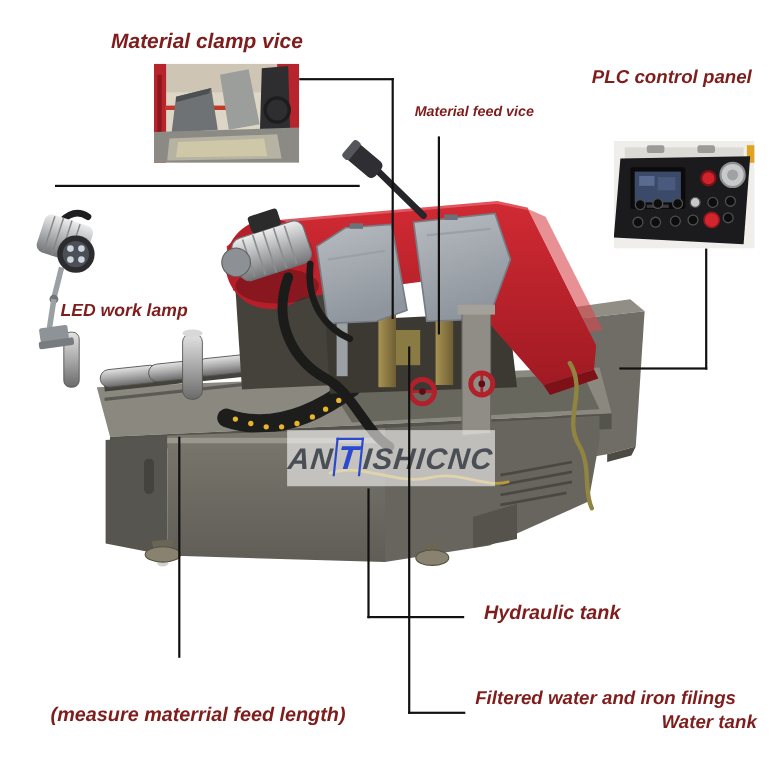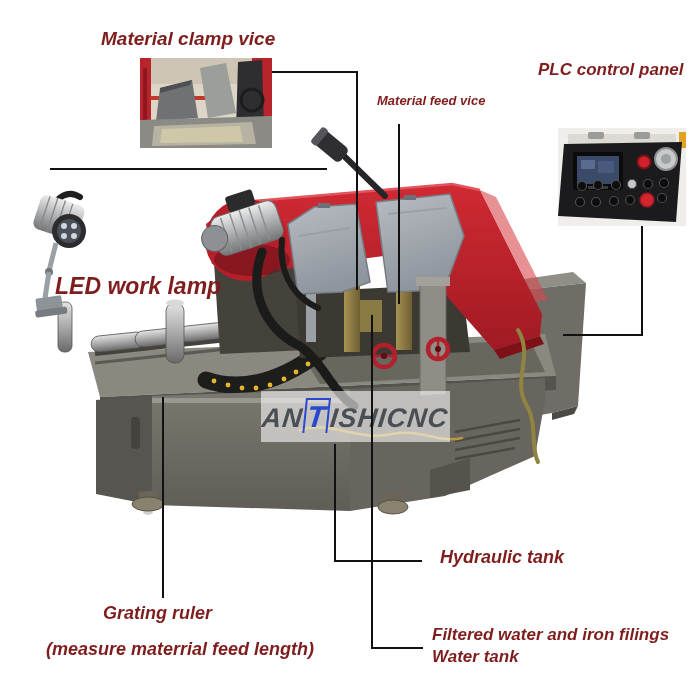--- a/index.html
+++ b/index.html
@@ -8,26 +8,26 @@
     font-family:"Liberation Sans",sans-serif;
   }
   
   .label{
     position:absolute;font-style:italic;font-weight:700;color:#7f1d1d;
     white-space:nowrap;letter-spacing:0px;line-height:1.1;
   }
   .lbl-clamp   {left:101px; top:29px;  font-size:19px;}
   .lbl-plc     {left:538px; top:61px;  font-size:17px;text-align:center;}
   .lbl-feed    {left:377px; top:94px;  font-size:13px;}
-  .lbl-lamp    {left:55px;  top:274px; font-size:23px;font-style:italic;}
+  .lbl-lamp    {left:55px;  top:274px; font-size:16px;font-style:italic;}
   .lbl-grating {left:103px; top:604px; font-size:18px;}
   .lbl-grating-sub{left:46px; top:640px; font-size:18px;}
   .lbl-hyd     {left:440px; top:548px; font-size:18px;}
   .lbl-filtered{left:432px; top:626px; font-size:17px; width:256px; text-align:left;}
-  .lbl-filtered .l2{display:block;text-align:left;margin-top:3px;}
+  .lbl-filtered .l2{display:block;text-align:right;margin-top:3px;}
   
   .line{position:absolute;background:#111111;}
   
   .inset{position:absolute;}
   
   .watermark{
     position:absolute;left:261px;top:391px;width:189px;height:51px;
     background:rgba(255,255,255,0.58);
     display:flex;align-items:center;justify-content:center;
     transform:none;
@@ -326,21 +326,20 @@
   <div class="line" style="left:162px;top:397px;width:2px;height:201px;"></div>
   <div class="line" style="left:334px;top:444px;width:2px;height:118px;"></div>
   <div class="line" style="left:334px;top:560px;width:88px;height:2px;"></div>
   <div class="line" style="left:371px;top:315px;width:2px;height:334px;"></div>
   <div class="line" style="left:371px;top:647px;width:52px;height:2px;"></div>
 
   <div class="label lbl-clamp">Material clamp vice</div>
   <div class="label lbl-plc">PLC control panel</div>
   <div class="label lbl-feed">Material feed vice</div>
   <div class="label lbl-lamp">LED work lamp</div>
-  <div class="label lbl-grating">Grating ruler</div>
   <div class="label lbl-grating-sub">(measure materrial feed length)</div>
   <div class="label lbl-hyd">Hydraulic tank</div>
   <div class="label lbl-filtered">
     <span class="l1">Filtered water and iron filings</span>
     <span class="l2">Water tank</span>
   </div>
 
 </div>
 
 </body></html>

